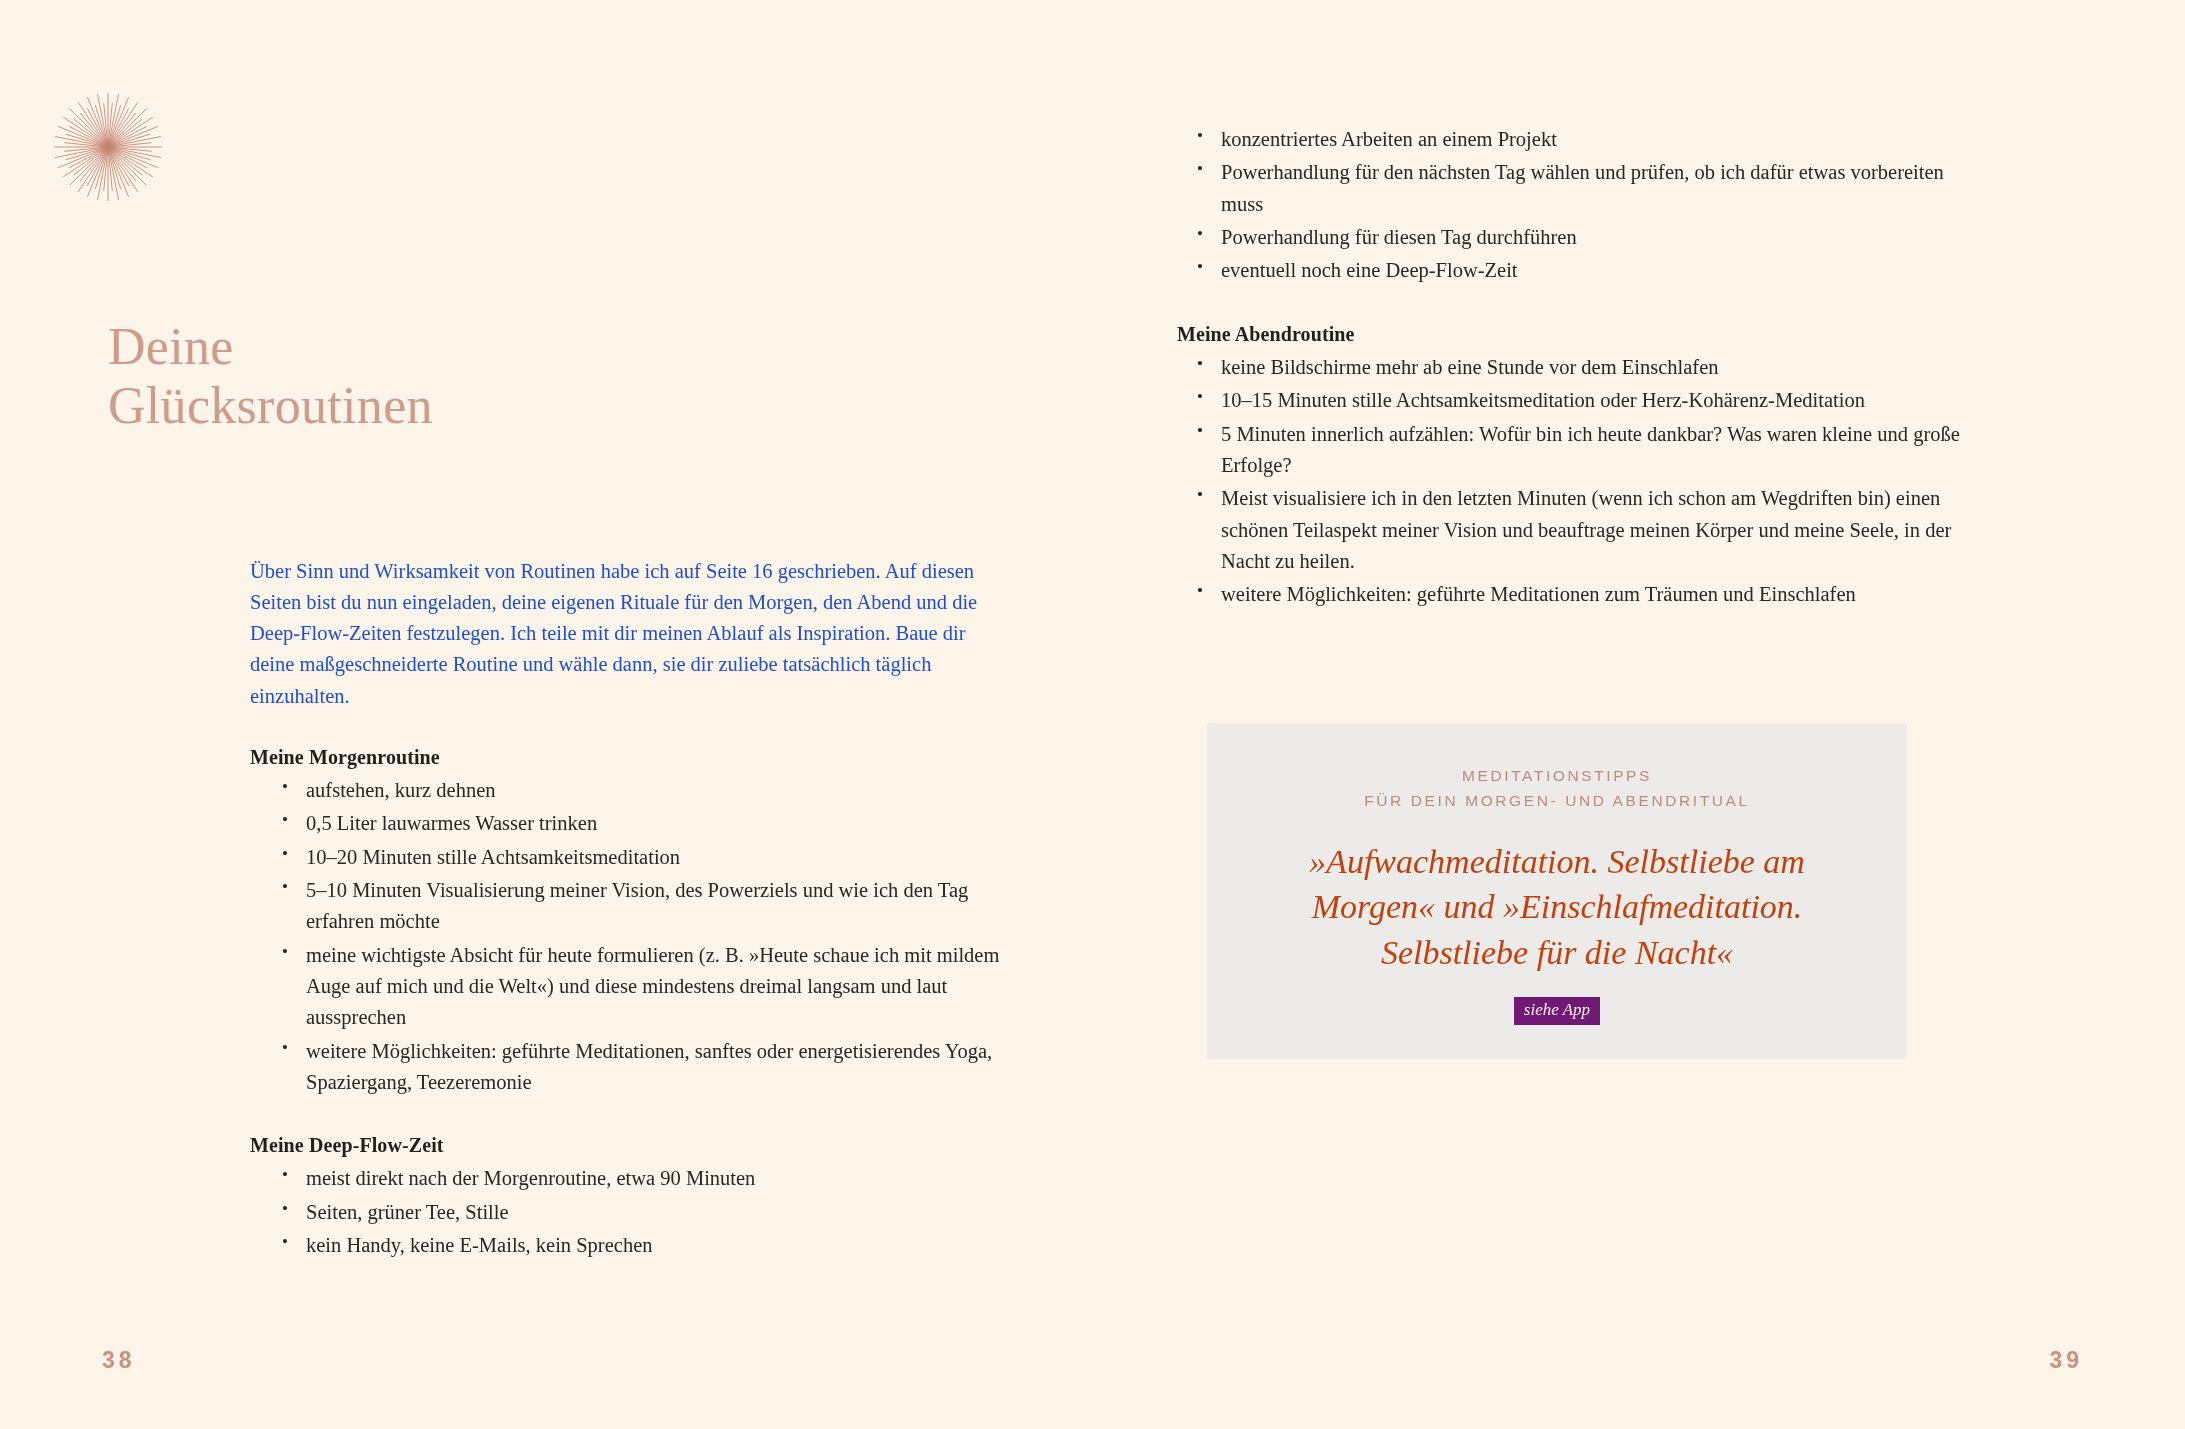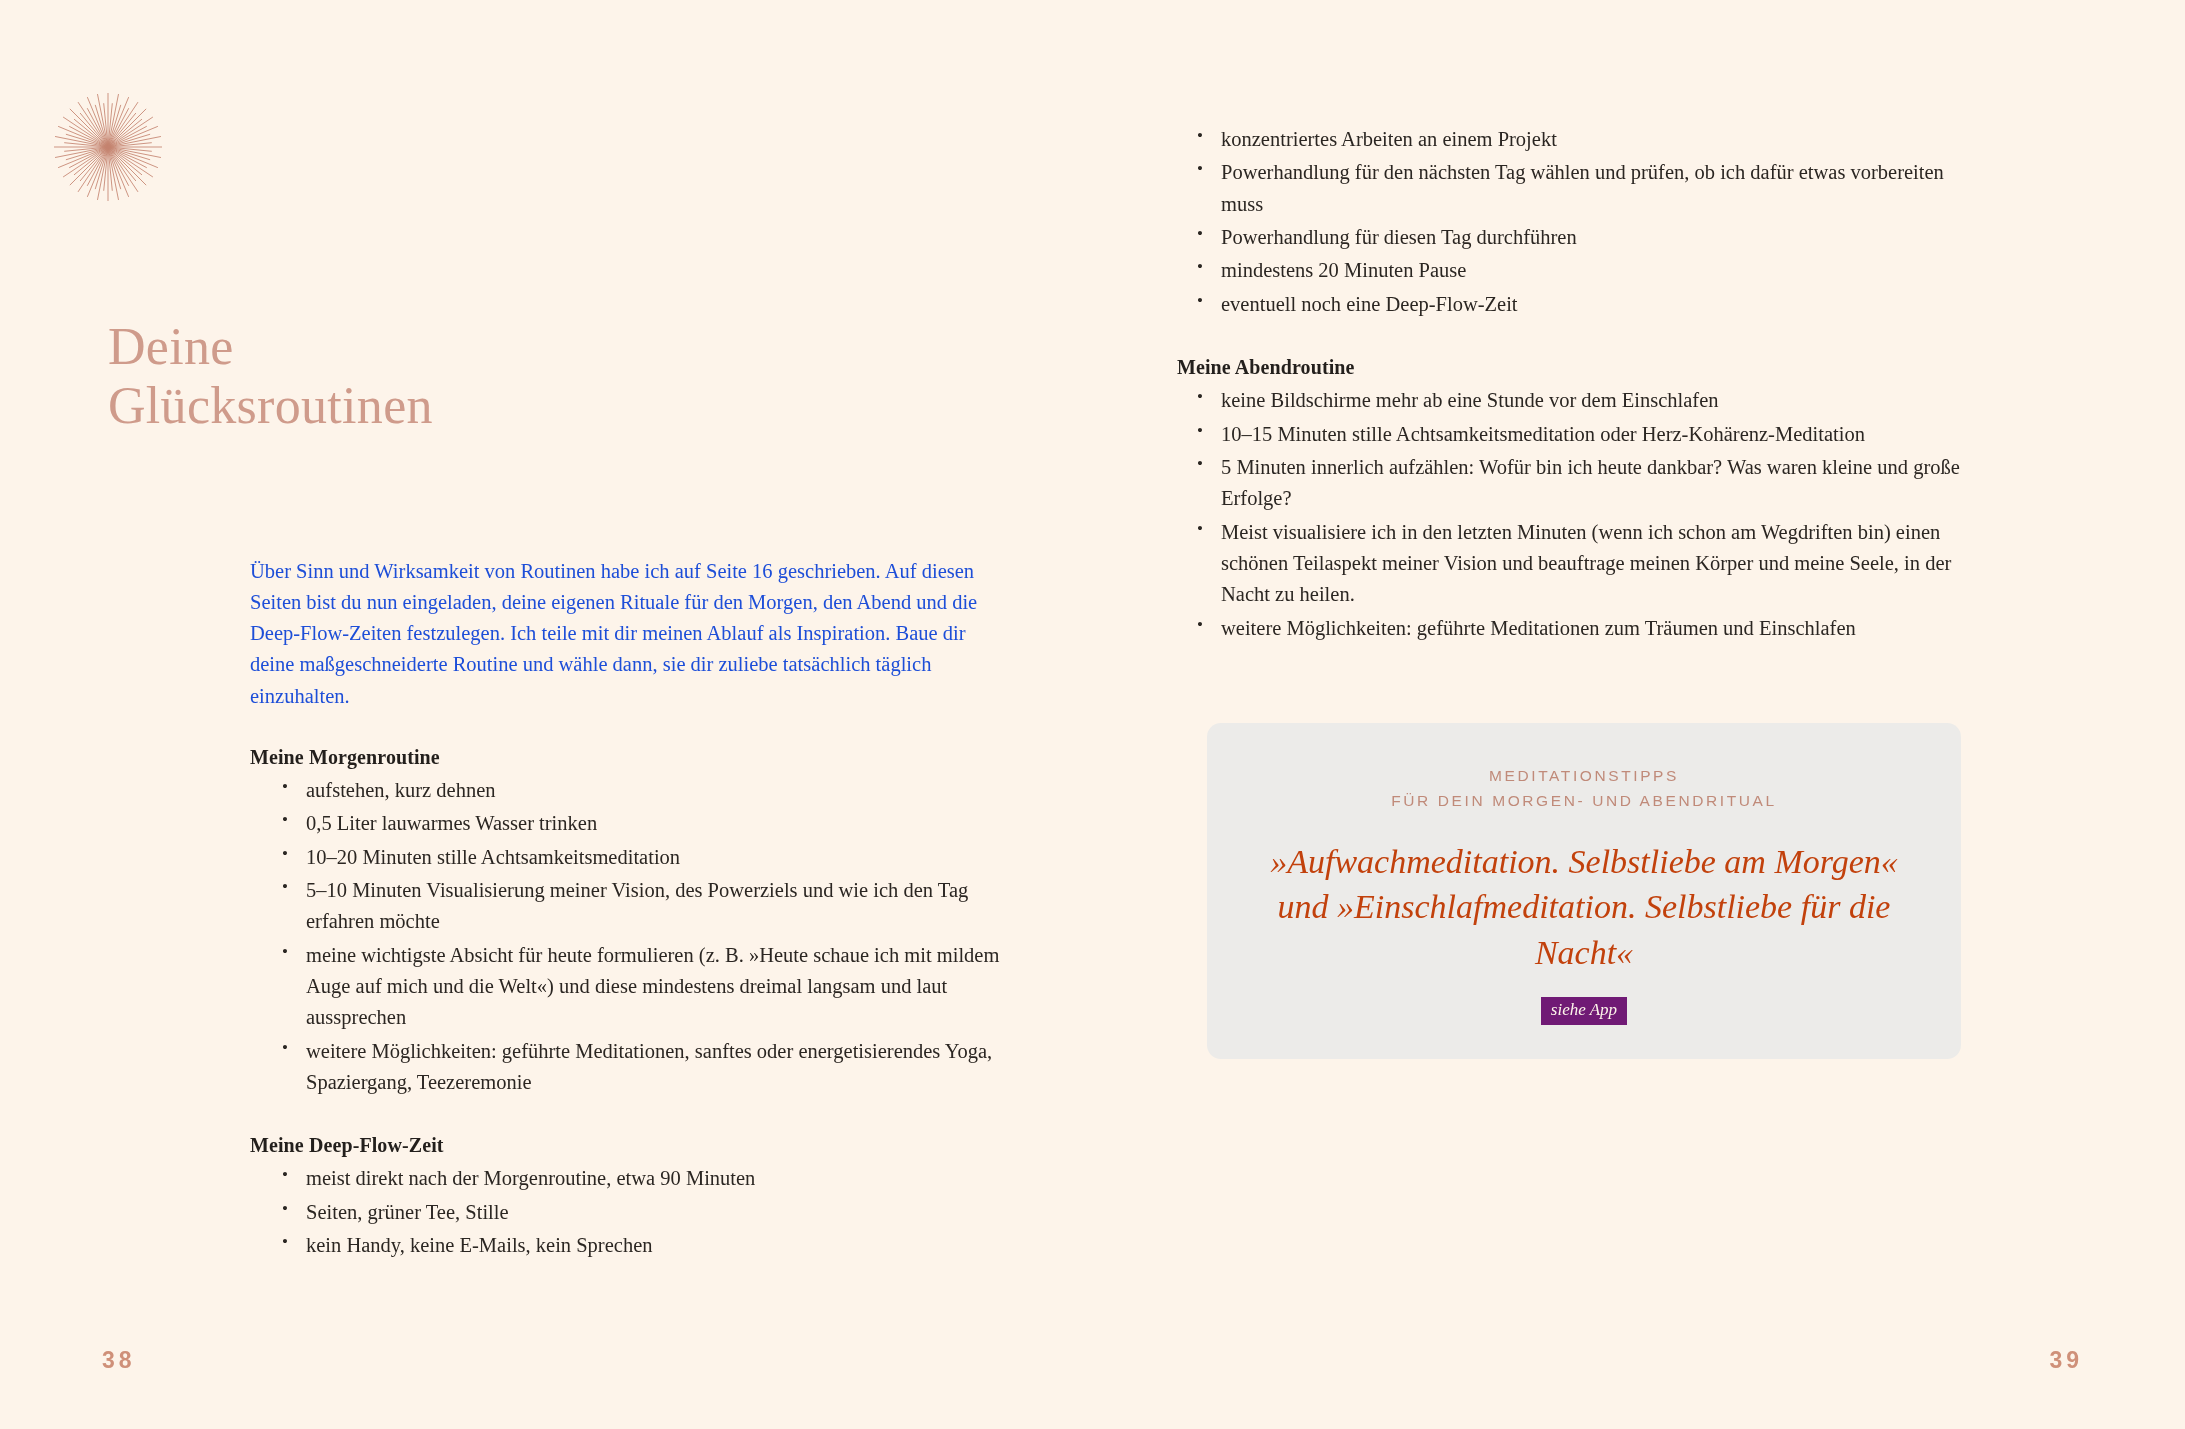--- a/index.html
+++ b/index.html
@@ -89,23 +89,23 @@
     top: 122px;
     width: 790px;
   }
   .right-col ul.routine { padding-left: 20px; }
 
   
   .tipbox {
     position: absolute;
     left: 1207px;
     top: 723px;
-    width: 754px;
+    width: 700px;
     background: #ecebe9;
-    border-radius: 14px;
+    border-radius: 4px;
     padding: 40px 44px 34px 44px;
     box-sizing: border-box;
     text-align: center;
   }
   .tip-kicker {
     font-family: "Liberation Sans", "DejaVu Sans", sans-serif;
     font-size: 15.5px;
     letter-spacing: 2.6px;
     color: #c08a79;
     line-height: 1.62;
@@ -243,21 +243,20 @@
       <li>Seiten, grüner Tee, Stille</li>
       <li>kein Handy, keine E-Mails, kein Sprechen</li>
     </ul>
   </div>
 
   <div class="right-col">
     <ul class="routine">
       <li>konzentriertes Arbeiten an einem Projekt</li>
       <li>Powerhandlung für den nächsten Tag wählen und prüfen, ob ich dafür etwas vorbereiten muss</li>
       <li>Powerhandlung für diesen Tag durchführen</li>
-      <li>mindestens 20 Minuten Pause</li>
       <li>eventuell noch eine Deep-Flow-Zeit</li>
     </ul>
 
     <h3 class="sub tight">Meine Abendroutine</h3>
     <ul class="routine">
       <li>keine Bildschirme mehr ab eine Stunde vor dem Einschlafen</li>
       <li>10–15 Minuten stille Achtsamkeitsmeditation oder Herz-Kohärenz-Meditation</li>
       <li>5 Minuten innerlich aufzählen: Wofür bin ich heute dankbar? Was waren kleine und große Erfolge?</li>
       <li>Meist visualisiere ich in den letzten Minuten (wenn ich schon am Wegdriften bin) einen schönen Teilaspekt meiner Vision und beauftrage meinen Körper und meine Seele, in der Nacht zu heilen.</li>
       <li>weitere Möglichkeiten: geführte Meditationen zum Träumen und Einschlafen</li>

